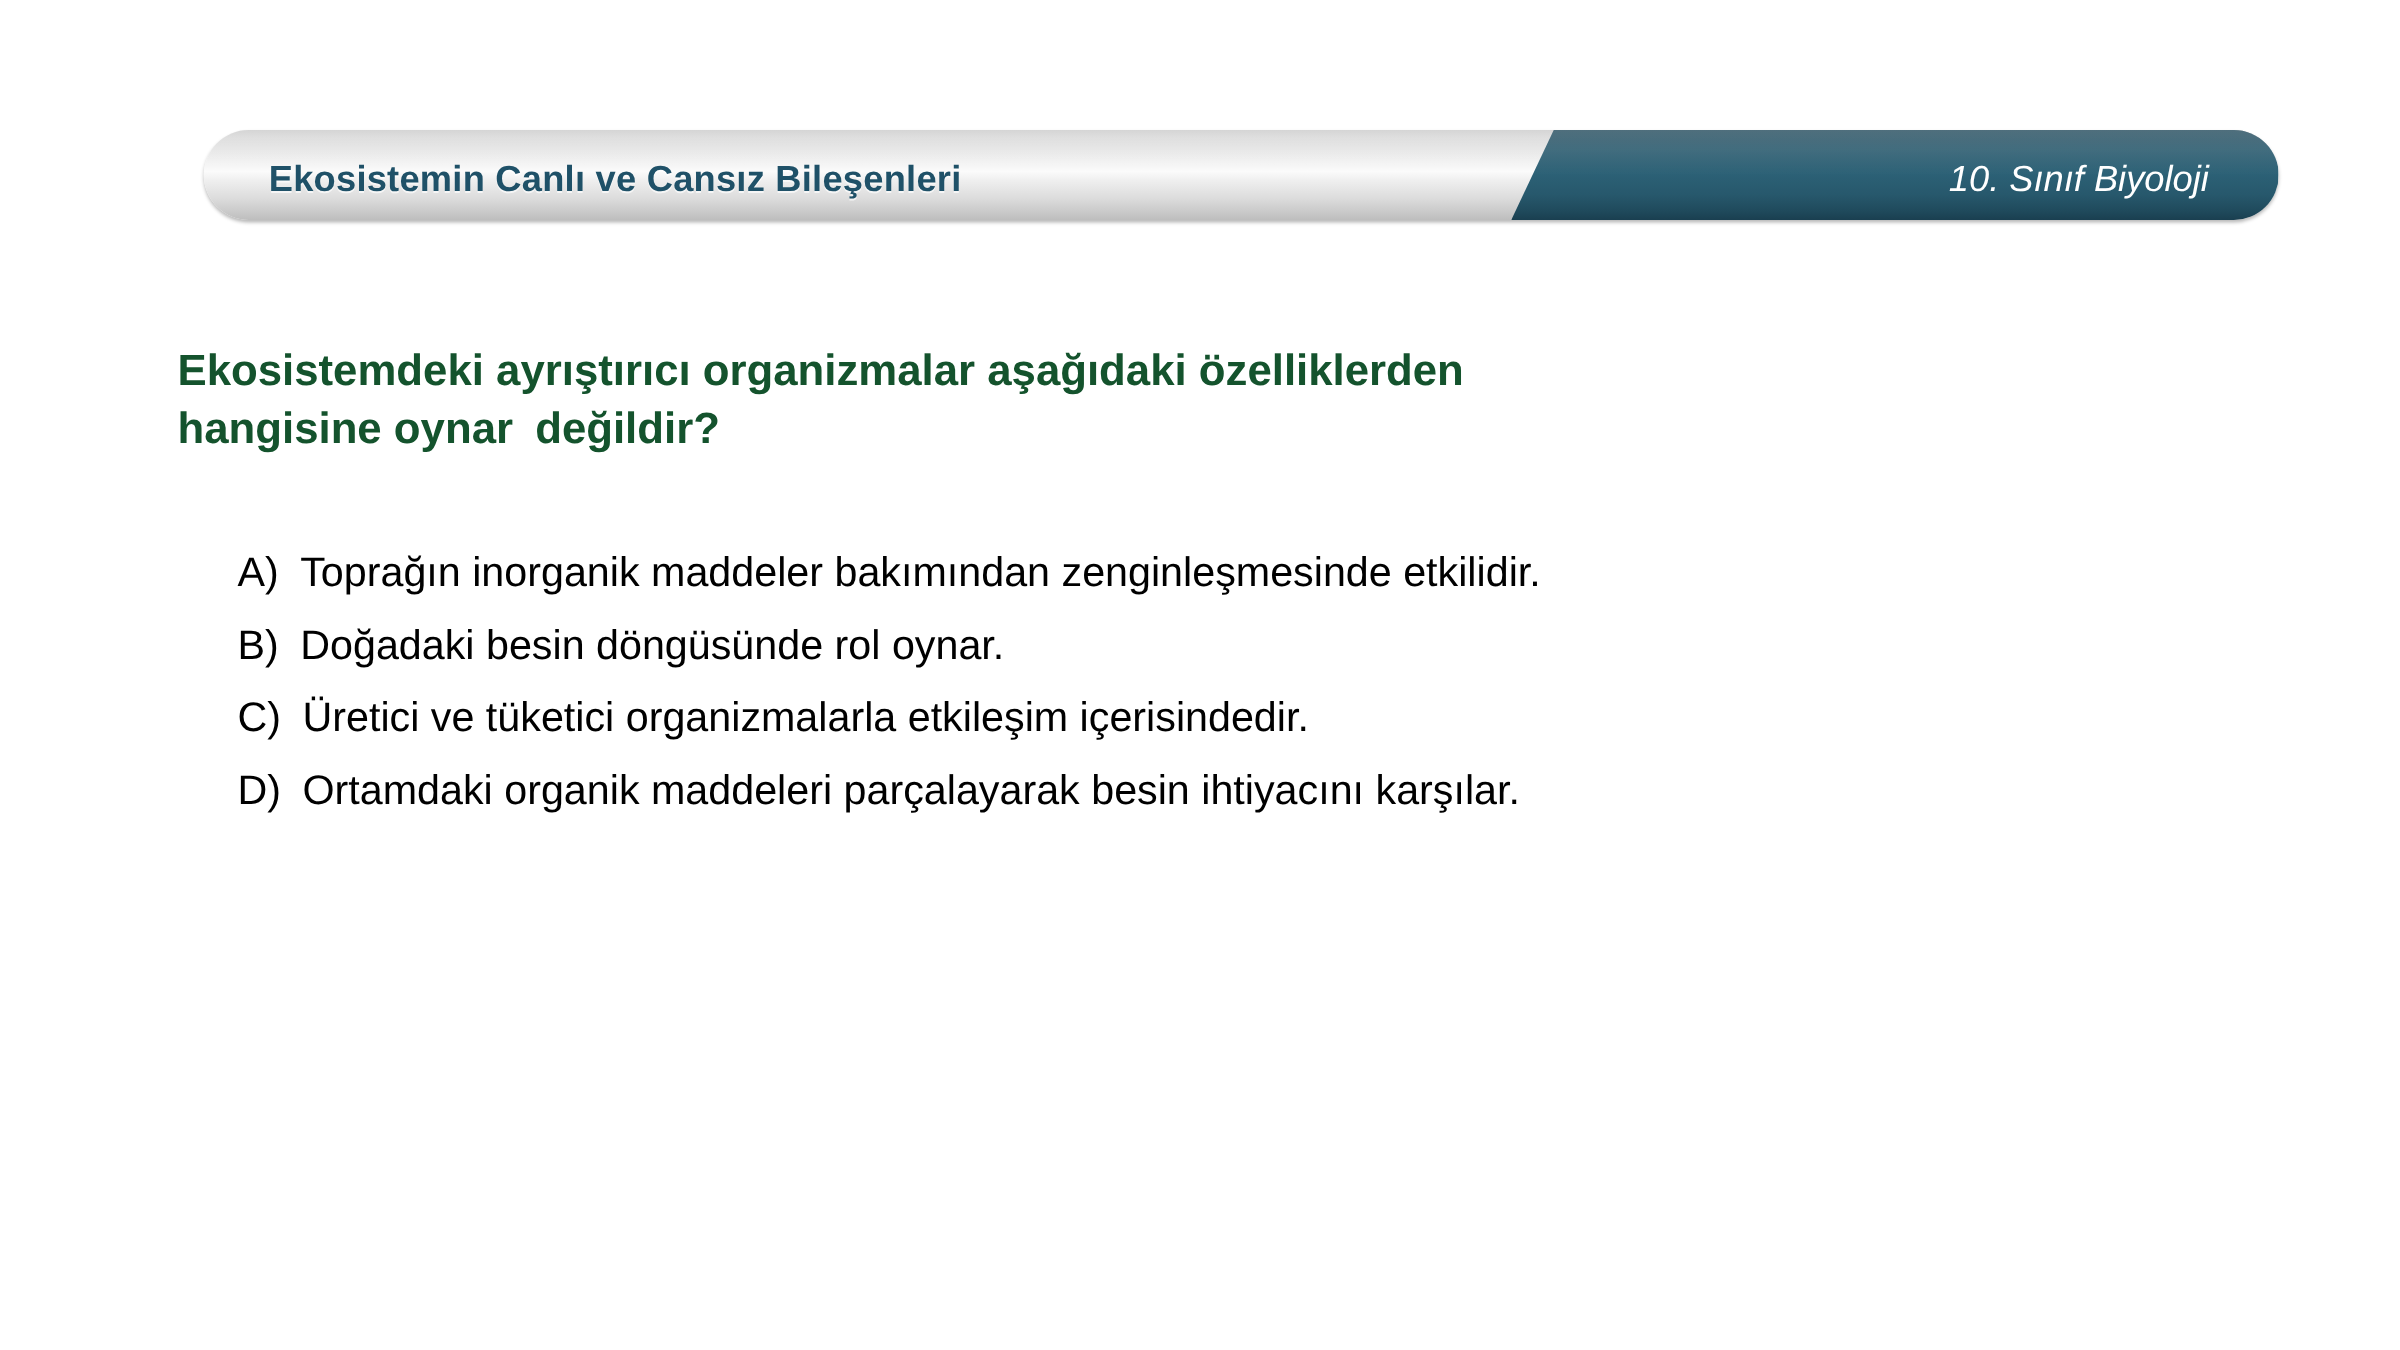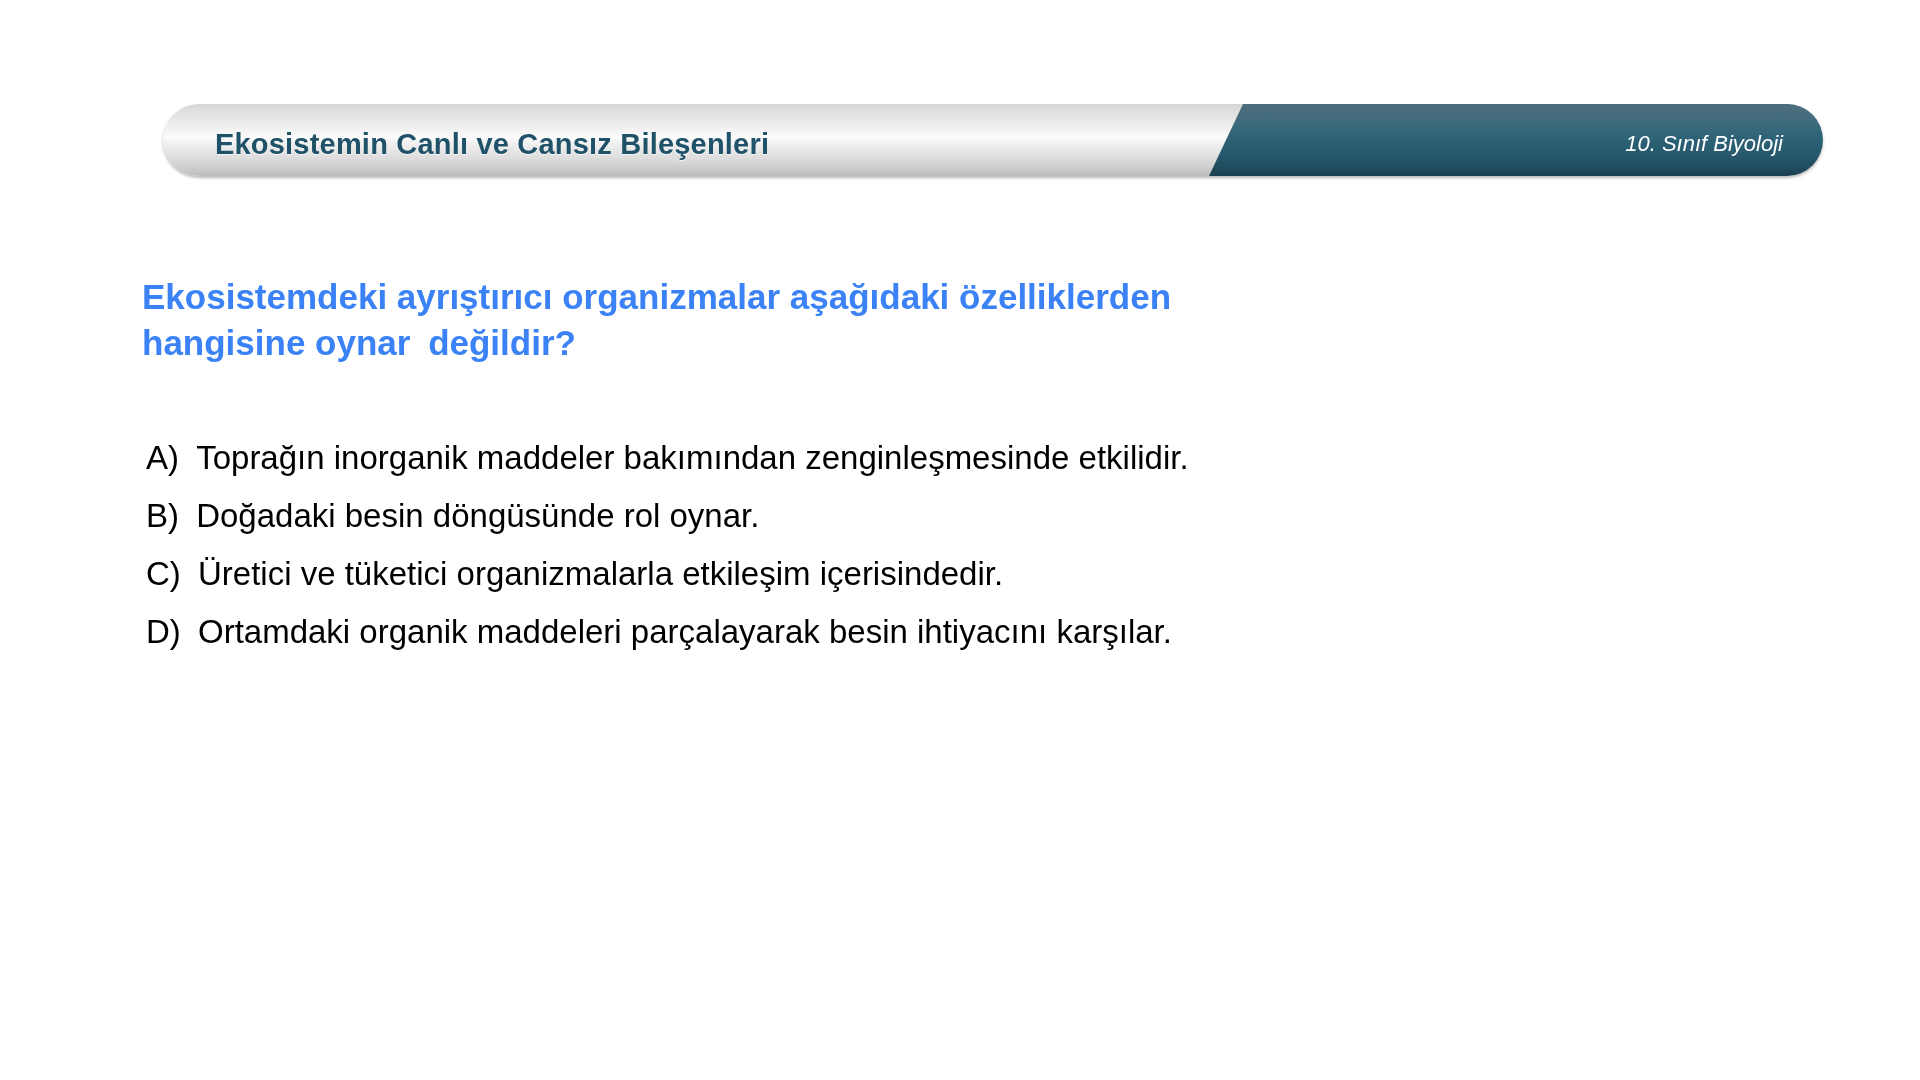--- a/index.html
+++ b/index.html
@@ -88,53 +88,54 @@
     font-size: 29px;
     font-weight: bold;
     color: #1f5168;
     letter-spacing: 0.2px;
     white-space: nowrap;
     text-shadow: 0 1px 0 rgba(255,255,255,0.65);
   }
 
   .banner-subject {
     position: absolute;
-    right: 36px;
+    right: 52px;
     top: 0;
     height: 74px;
     line-height: 72px;
-    font-size: 22px;
+    font-size: 29px;
     font-style: italic;
     color: #ffffff;
     white-space: nowrap;
   }
 
   
   .content {
     position: absolute;
     left: 122px;
     top: 258px;
     width: 1700px;
   }
 
   .question {
     font-size: 35px;
     font-weight: bold;
-    color: #3b82f6;
+    color: #14532d;
     line-height: 1.30;
     max-width: 1460px;
   }
 
   .question .neg {
     text-underline-offset: 3px;
   }
 
   .options {
     margin-top: 56px;
     list-style: none;
+    margin-left: 44px;
   }
 
   .option {
     font-size: 33px;
     font-weight: normal;
     color: #000000;
     line-height: 1.52;
     white-space: nowrap;
   }
 </style>

